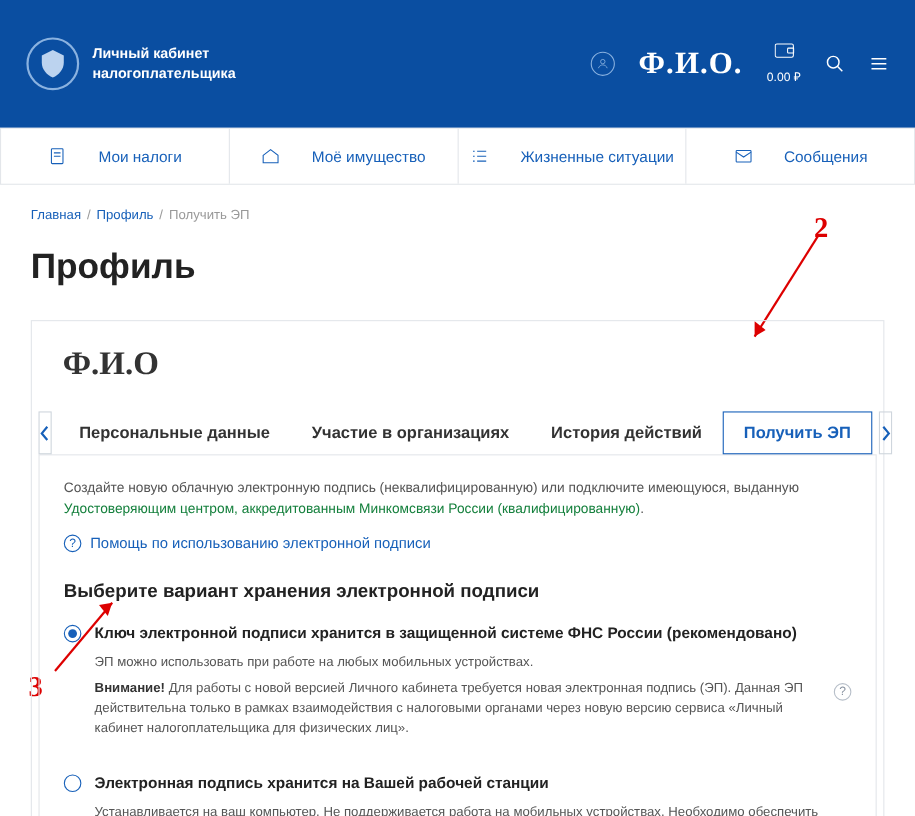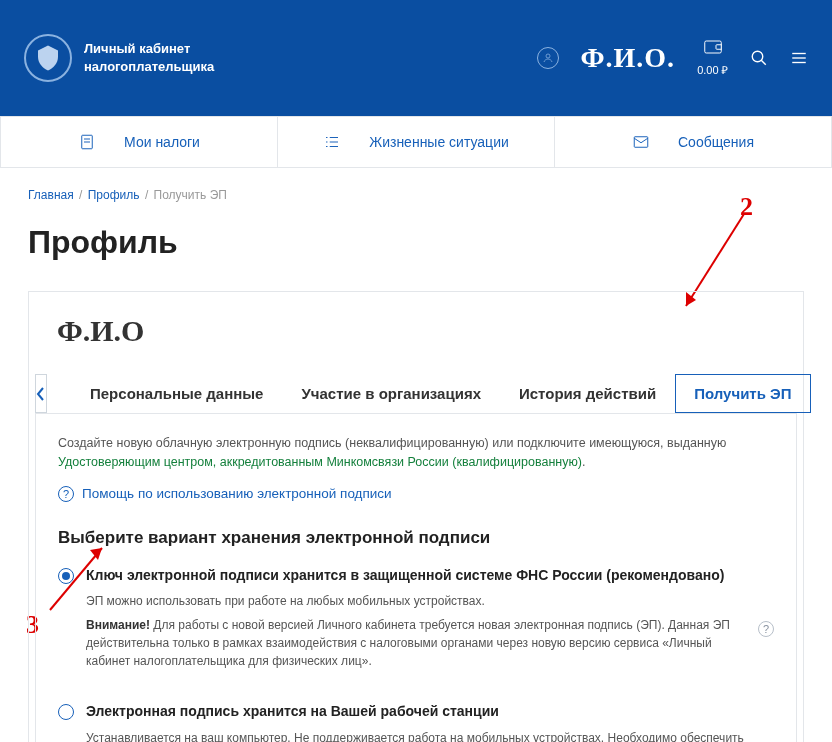--- a/index.html
+++ b/index.html
@@ -31,21 +31,21 @@
   .breadcrumb { font-size: 12px; color: #1760b9; margin-bottom: 22px; }
   .breadcrumb a { color: #1760b9; text-decoration: none; }
   .breadcrumb .sep { color: #999; margin: 0 2px; }
   .breadcrumb .current { color: #999; }
   .page-title { font-size: 32px; font-weight: bold; color: #222; margin-bottom: 30px; }
 
   
   .card { border: 1px solid #e3e6ea; padding: 22px 0 30px; position: relative; }
   .card-fio { font-family: "Times New Roman", serif; font-weight: bold; font-size: 30px; margin: 0 28px 26px; }
 
-  .tabs-row { display: flex; align-items: stretch; padding: 0 6px; gap: 24px; }
+  .tabs-row { display: flex; align-items: stretch; padding: 0 6px; gap: 6px; }
   .tab-scroll { width: 28px; border: 1px solid #cfd6dd; display: flex; align-items: center; justify-content: center; cursor: pointer; }
   .tab-scroll svg { width: 10px; height: 14px; stroke: #1760b9; fill: none; stroke-width: 2; }
   .tabs { flex: 1; display: flex; align-items: stretch; }
   .tab { padding: 10px 18px; font-size: 15px; font-weight: bold; color: #333; cursor: pointer; white-space: nowrap; display:flex; align-items:center;}
   .tab.active { border: 1px solid #1760b9; color: #1760b9; }
   .tabs .tab:not(.active) { border: 1px solid transparent; }
 
   
   .panel { border: 1px solid #e3e6ea; margin: 0 6px; padding: 20px 22px; }
   .intro { font-size: 12.5px; line-height: 1.5; color: #555; }
@@ -144,20 +144,26 @@
   </div>
 
   <div class="nav">
     <div class="nav-item">
       <svg viewBox="0 0 24 24">
           <rect x="5" y="3" width="14" height="18" rx="1"></rect>
           <line x1="8" y1="8" x2="16" y2="8"></line>
           <line x1="8" y1="12" x2="16" y2="12"></line>
         </svg>
       <span>Мои налоги</span>
+    </div>
+    <div class="nav-item">
+      <svg viewBox="0 0 24 24">
+          <path d="M3 11 L12 4 L21 11 V20 H3 Z"></path>
+        </svg>
+      <span>Моё имущество</span>
     </div>
     <div class="nav-item">
       <svg viewBox="0 0 24 24">
           <line x1="4" y1="6" x2="6" y2="6"></line>
           <line x1="9" y1="6" x2="20" y2="6"></line>
           <line x1="4" y1="12" x2="6" y2="12"></line>
           <line x1="9" y1="12" x2="20" y2="12"></line>
           <line x1="4" y1="18" x2="6" y2="18"></line>
           <line x1="9" y1="18" x2="20" y2="18"></line>
         </svg>

